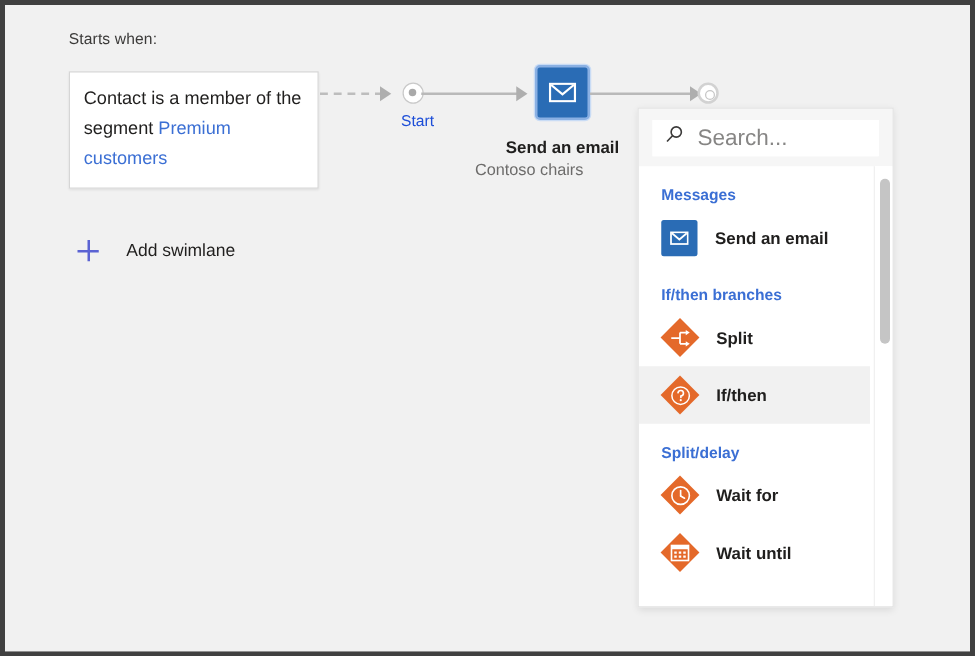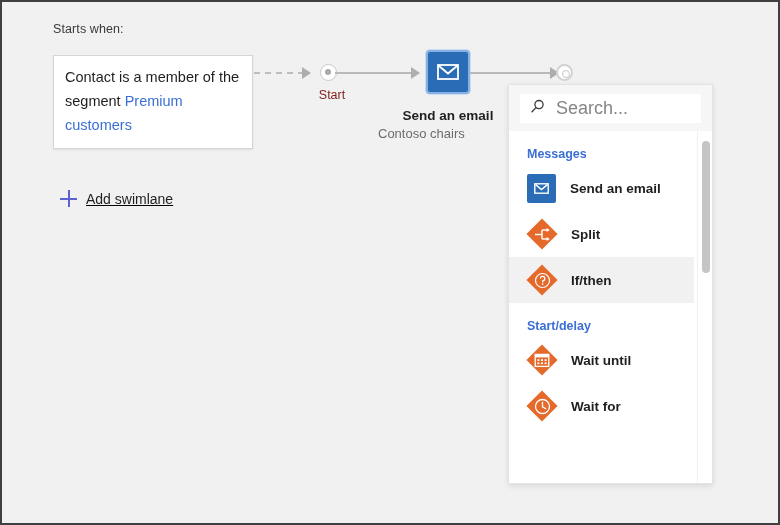--- a/index.html
+++ b/index.html
@@ -11,21 +11,21 @@
     height: 525px;
     overflow: hidden;
     font-family: "Liberation Sans", sans-serif;
     background: #f3f3f3;
   }
   #root {
     position: relative;
     width: 780px;
     height: 525px;
     box-sizing: border-box;
-    border: 2px solid #404040;
+    border: 4px solid #404040;
     background: #f1f1f1;
     overflow: hidden;
   }
 
   
   #canvas {
     position: absolute;
     left: 0; top: 0;
     width: 778px;
     height: 523px;
@@ -116,21 +116,21 @@
     border-radius: 50%;
     background: #a9a9a9;
   }
   .start-label {
     position: absolute;
     left: 310px;
     top: 86px;
     width: 40px;
     text-align: center;
     font-size: 12.5px;
-    color: #7f1d1d;
+    color: #1d4ed8;
   }
 
   
   .end-node {
     position: absolute;
     left: 554px;
     top: 62px;
     width: 17px;
     height: 17px;
     border-radius: 50%;
@@ -183,24 +183,22 @@
     font-size: 13px;
     color: #6d6c6b;
   }
 
   
   .add-swimlane {
     position: absolute;
     left: 58px;
     top: 188px;
     display: flex;
-    align-items: center;
-    gap: 9px;
+    gap: 22px;
     cursor: pointer;
-    text-decoration: underline;
   }
   .plus-icon {
     position: relative;
     width: 17px;
     height: 17px;
     flex: none;
   }
   .plus-icon::before, .plus-icon::after {
     content: "";
     position: absolute;
@@ -407,20 +405,21 @@
           <div class="section-header">Messages</div>
           <div class="list-item">
             <span class="icon-square">
               <svg width="15" height="11" viewBox="0 0 15 11">
                 <rect x="0.8" y="0.8" width="13.4" height="9.4" fill="none" stroke="#ffffff" stroke-width="1.4"></rect>
                 <path d="M1.6 1.6 L7.5 6.6 L13.4 1.6" fill="none" stroke="#ffffff" stroke-width="1.4"></path>
               </svg>
             </span>
             <span class="list-item-label">Send an email</span>
           </div>
+          <div class="section-header">If/then branches</div>
           <div class="list-item">
             <span class="icon-diamond">
               <span class="dshape"></span>
               <span class="dglyph">
                 <svg width="17" height="15" viewBox="0 0 17 15">
                   <line x1="1" y1="7.5" x2="8" y2="7.5" stroke="#ffffff" stroke-width="1.4"></line>
                   <line x1="8" y1="3" x2="8" y2="12" stroke="#ffffff" stroke-width="1.4"></line>
                   <path d="M8 3 L13 3" stroke="#ffffff" stroke-width="1.4"></path>
                   <path d="M8 12 L13 12" stroke="#ffffff" stroke-width="1.4"></path>
                   <path d="M12.6 0.9 L15.8 3 L12.6 5.1 Z" fill="#ffffff"></path>
@@ -436,54 +435,54 @@
               <span class="dglyph">
                 <svg width="17" height="17" viewBox="0 0 17 17">
                   <circle cx="8.5" cy="8.5" r="7" fill="none" stroke="#ffffff" stroke-width="1.2"></circle>
                   <path d="M6.4 6.2 a2.2 2.2 0 1 1 2.3 2.6 v1.1" fill="none" stroke="#ffffff" stroke-width="1.3" stroke-linecap="round"></path>
                   <circle cx="8.6" cy="12.1" r="0.85" fill="#ffffff"></circle>
                 </svg>
               </span>
             </span>
             <span class="list-item-label">If/then</span>
           </div>
-          <div class="section-header">Start/delay</div>
+          <div class="section-header">Split/delay</div>
+          <div class="list-item">
+            <span class="icon-diamond">
+              <span class="dshape"></span>
+              <span class="dglyph">
+                <svg width="17" height="17" viewBox="0 0 17 17">
+                  <circle cx="8.5" cy="8.5" r="7" fill="none" stroke="#ffffff" stroke-width="1.3"></circle>
+                  <line x1="8.5" y1="4.4" x2="8.5" y2="8.8" stroke="#ffffff" stroke-width="1.3" stroke-linecap="round"></line>
+                  <line x1="8.5" y1="8.8" x2="11.6" y2="10.6" stroke="#ffffff" stroke-width="1.3" stroke-linecap="round"></line>
+                </svg>
+              </span>
+            </span>
+            <span class="list-item-label">Wait for</span>
+          </div>
           <div class="list-item">
             <span class="icon-diamond">
               <span class="dshape"></span>
               <span class="dglyph">
                 <svg width="16" height="16" viewBox="0 0 16 16">
                   <rect x="1.2" y="2.4" width="13.6" height="12" fill="none" stroke="#ffffff" stroke-width="1.3"></rect>
                   <rect x="1.2" y="2.4" width="13.6" height="3" fill="#ffffff"></rect>
                   <g fill="#ffffff">
                     <rect x="3.4" y="7.2" width="2" height="1.8"></rect>
                     <rect x="7" y="7.2" width="2" height="1.8"></rect>
                     <rect x="10.6" y="7.2" width="2" height="1.8"></rect>
                     <rect x="3.4" y="10.4" width="2" height="1.8"></rect>
                     <rect x="7" y="10.4" width="2" height="1.8"></rect>
                     <rect x="10.6" y="10.4" width="2" height="1.8"></rect>
                   </g>
                 </svg>
               </span>
             </span>
             <span class="list-item-label">Wait until</span>
           </div>
-          <div class="list-item">
-            <span class="icon-diamond">
-              <span class="dshape"></span>
-              <span class="dglyph">
-                <svg width="17" height="17" viewBox="0 0 17 17">
-                  <circle cx="8.5" cy="8.5" r="7" fill="none" stroke="#ffffff" stroke-width="1.3"></circle>
-                  <line x1="8.5" y1="4.4" x2="8.5" y2="8.8" stroke="#ffffff" stroke-width="1.3" stroke-linecap="round"></line>
-                  <line x1="8.5" y1="8.8" x2="11.6" y2="10.6" stroke="#ffffff" stroke-width="1.3" stroke-linecap="round"></line>
-                </svg>
-              </span>
-            </span>
-            <span class="list-item-label">Wait for</span>
-          </div>
         </div>
     </div>
 
     <div class="panel-scrollbar">
       <div class="panel-scroll-thumb"></div>
     </div>
   </div>
 </div>
 
 </body></html>

